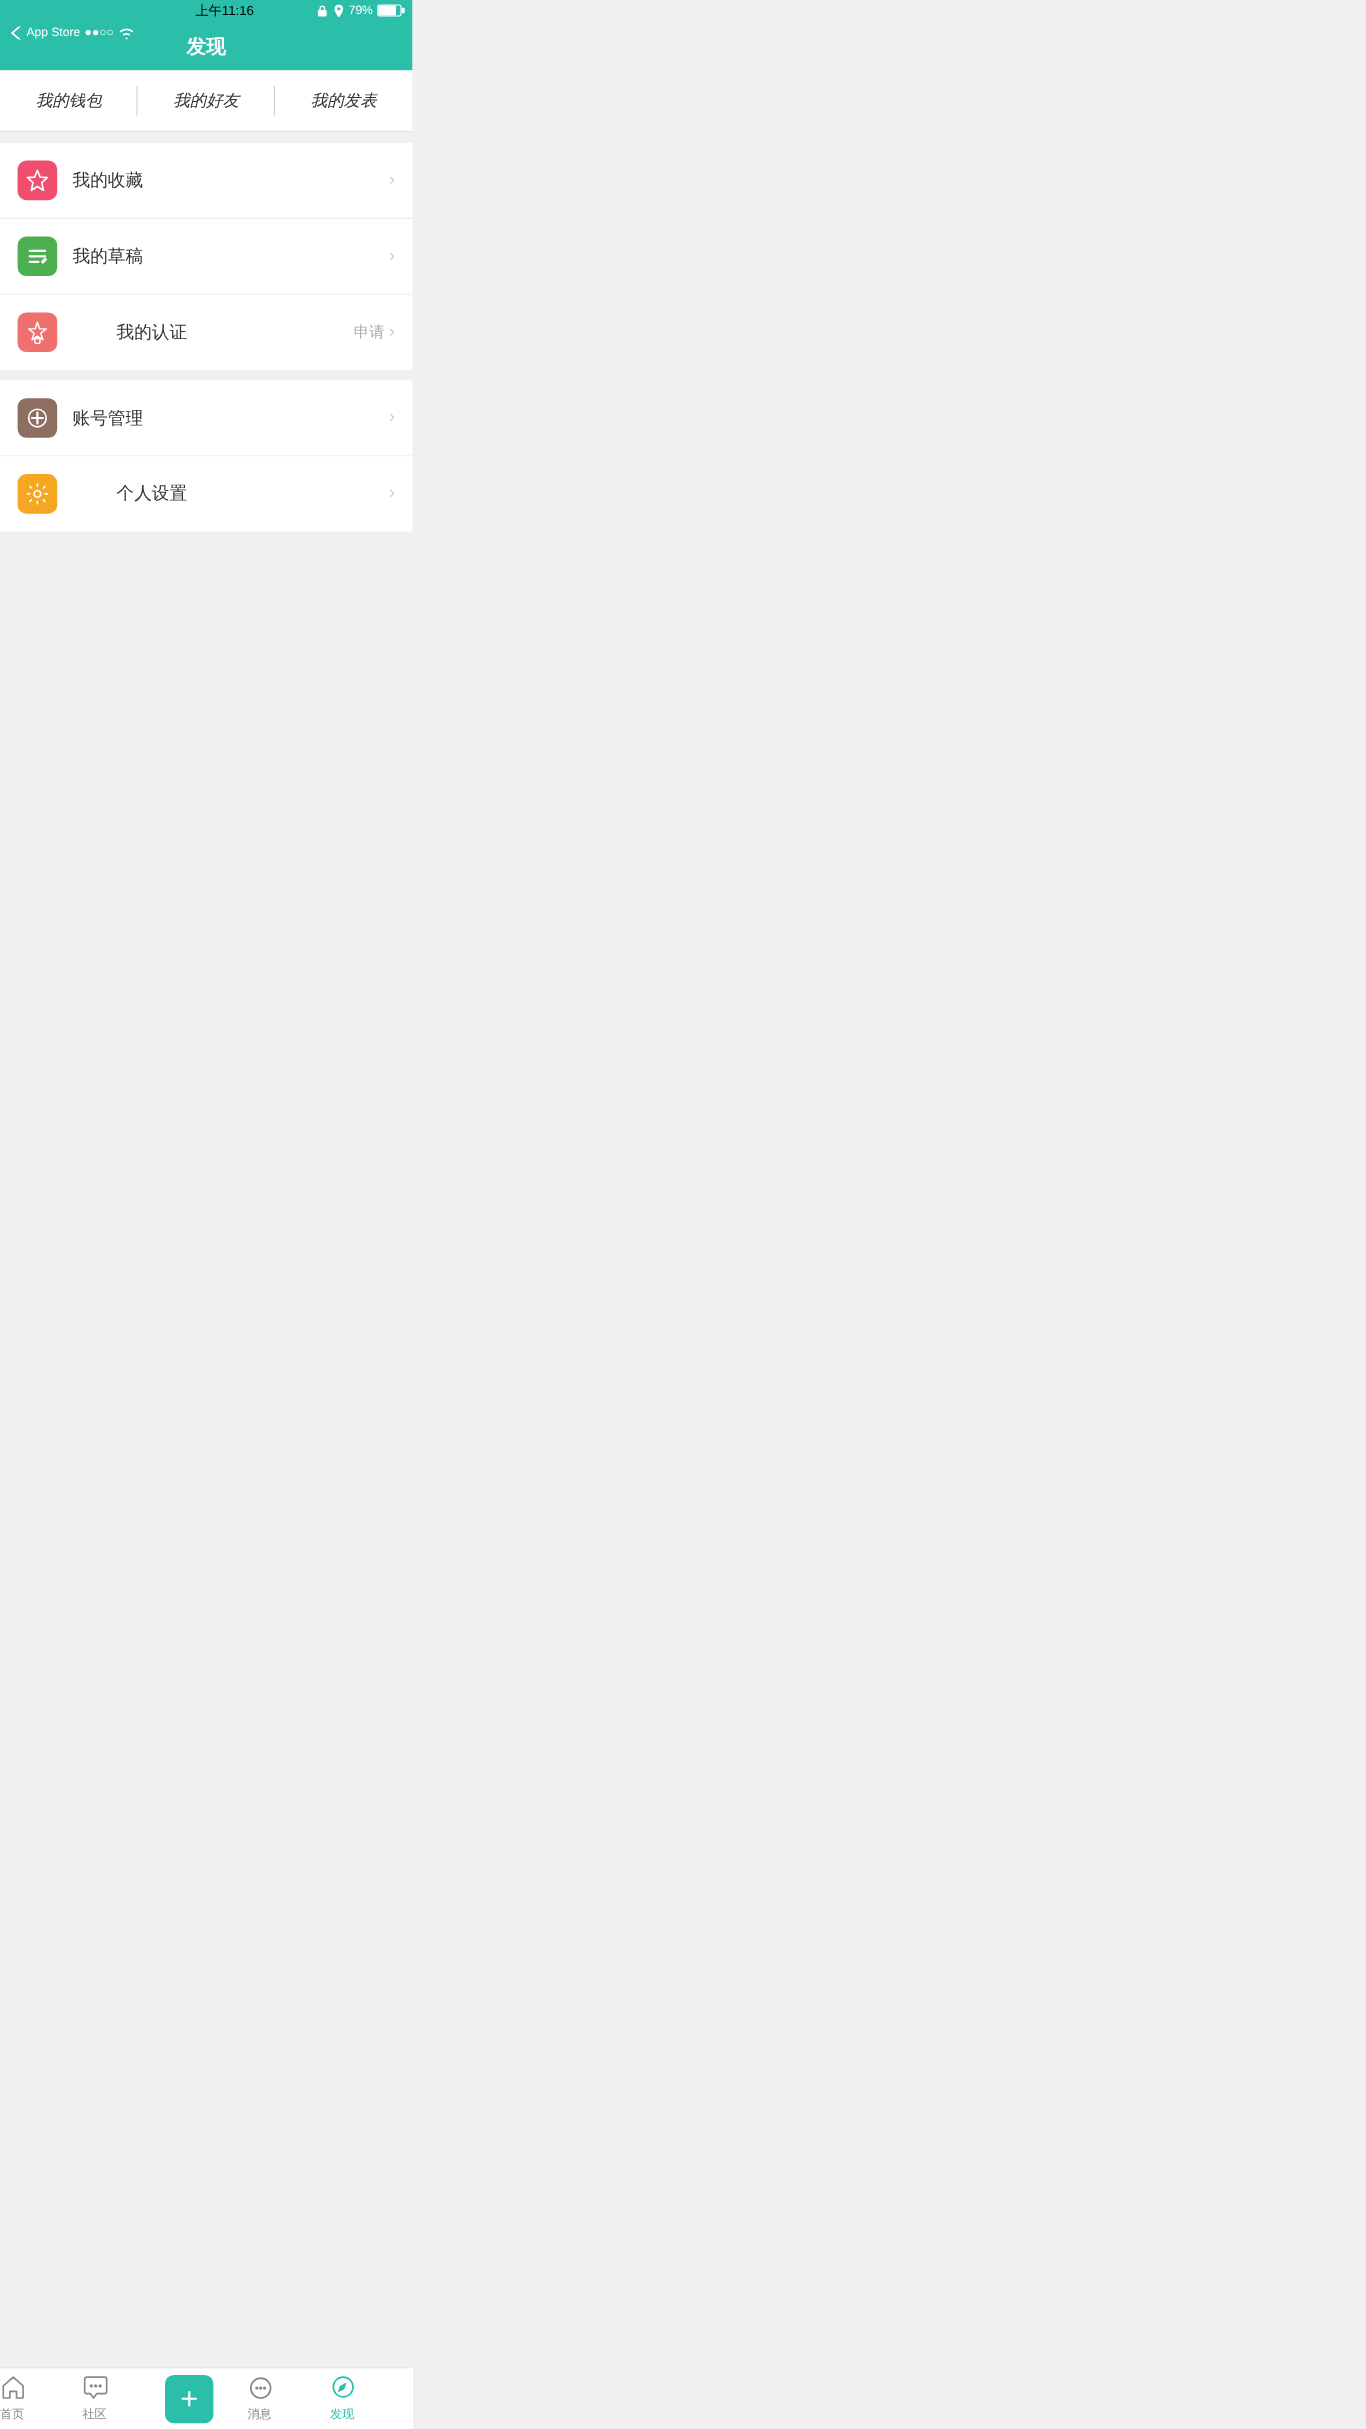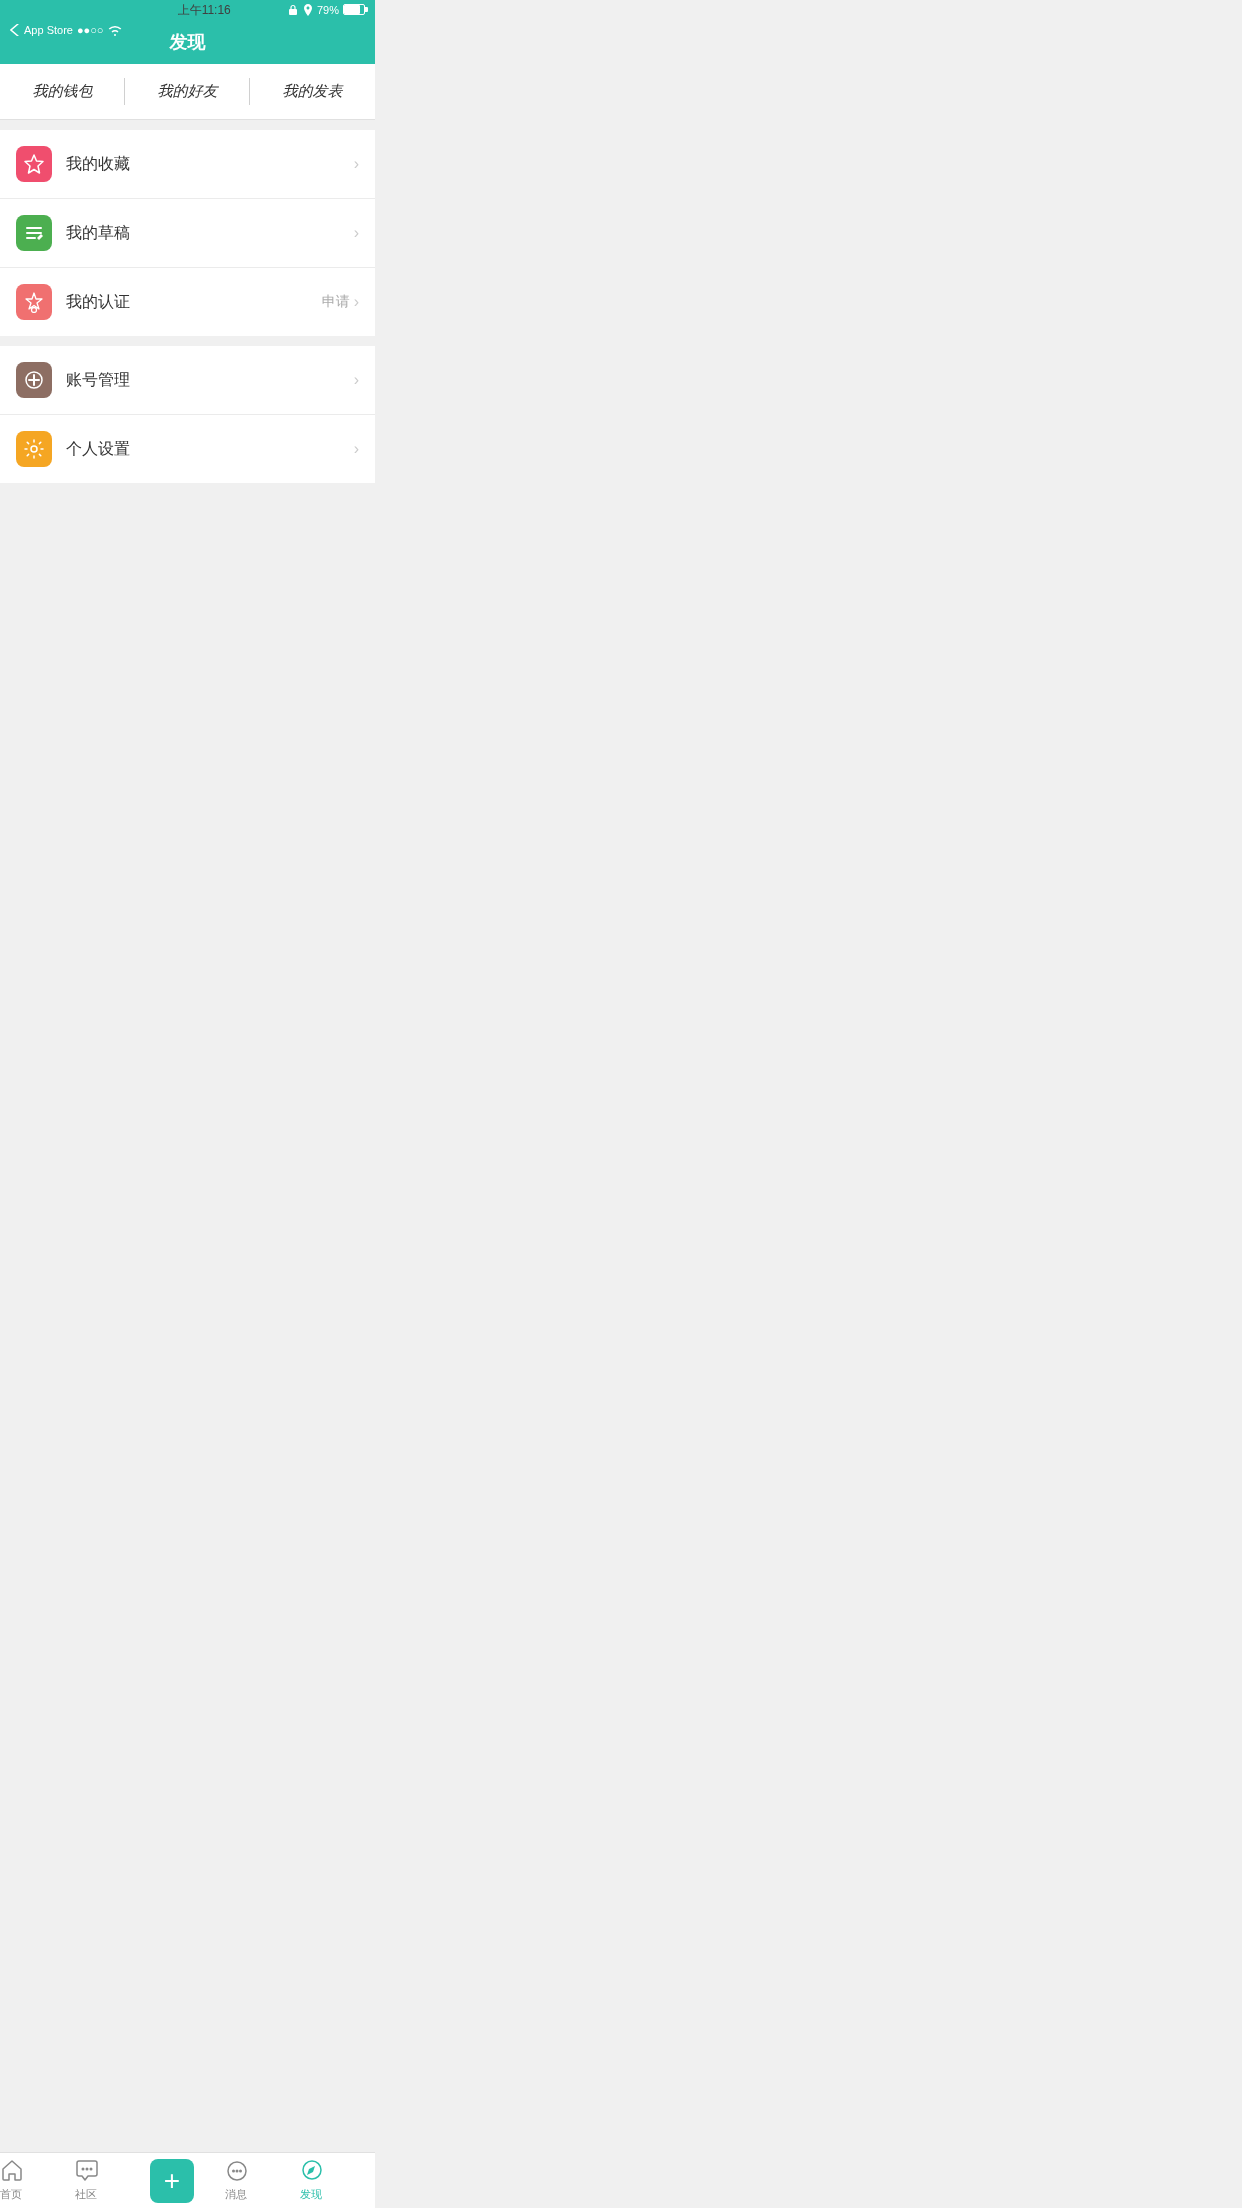--- a/index.html
+++ b/index.html
@@ -24,21 +24,21 @@
     .status-left {
       display: flex;
       align-items: center;
       gap: 4px;
       font-size: 11px;
       color: white;
       margin-top: 40px;
     }
     .status-center {
       font-size: 12px;
-      color: #404040;
+      color: #000000;
       font-weight: 500;
     }
     .status-right {
       display: flex;
       align-items: flex-start;
       gap: 4px;
       font-size: 11px;
       color: white;
     }
     .battery-icon {
@@ -146,20 +146,21 @@
     .menu-item {
       display: flex;
       align-items: center;
       padding: 16px 16px;
       border-bottom: 1px solid #ebebeb;
       cursor: pointer;
       background: white;
     }
     .menu-item:last-child {
       border-bottom: none;
+      gap: 40px;
     }
     .menu-icon {
       width: 36px;
       height: 36px;
       border-radius: 8px;
       display: flex;
       align-items: center;
       justify-content: center;
       flex-shrink: 0;
       margin-right: 14px;

